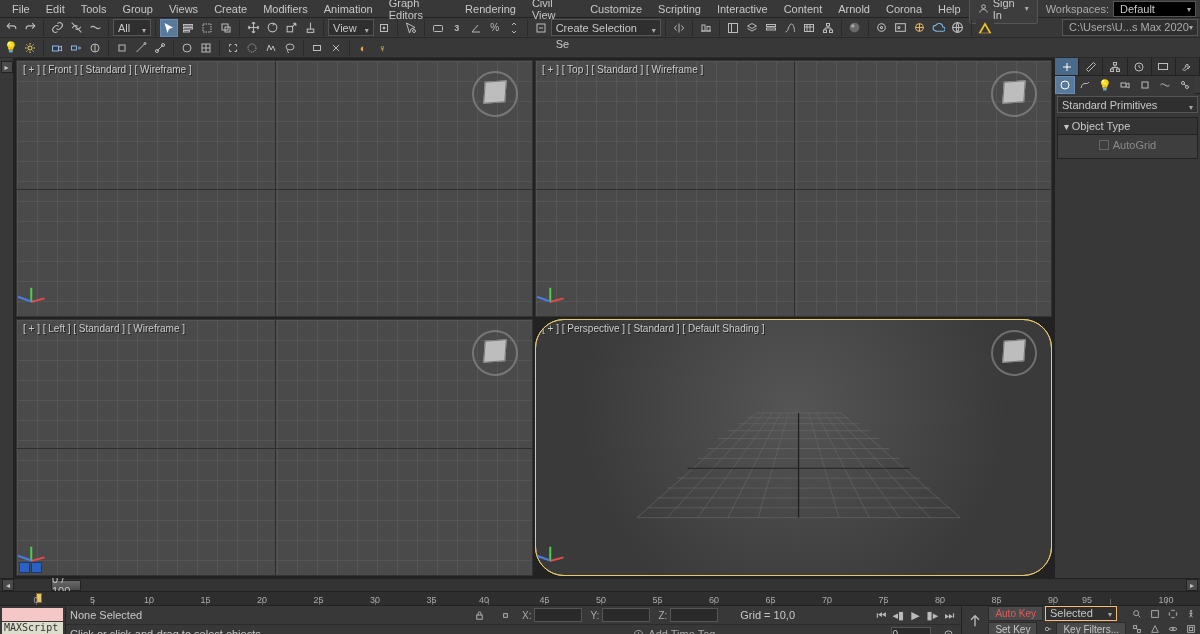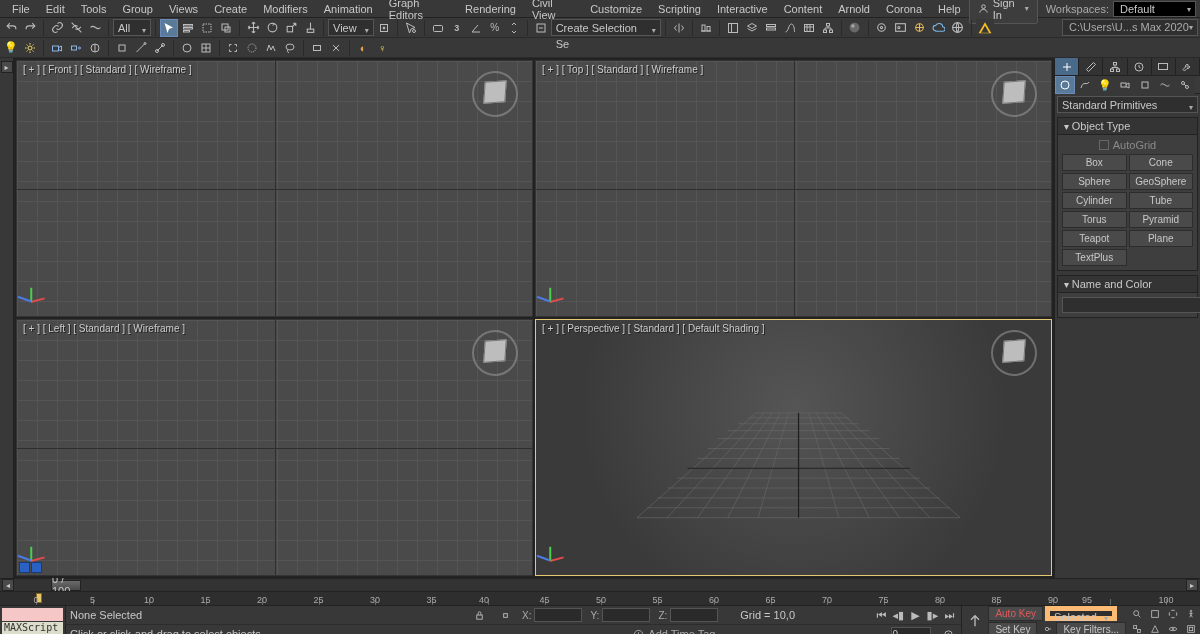--- a/index.html
+++ b/index.html
@@ -23,21 +23,21 @@
 .dropdown { background: #2f2f2f; border: 1px solid #555; color: #c8c8c8; padding: 0 16px 0 4px; height: 17px; line-height: 16px; position: relative; min-width: 38px; }
 .dropdown .caret { top: 3px; }
 .pathbox { background: #2f2f2f; border: 1px solid #555; color: #aaa; font-size: 10px; padding: 1px 6px; width: 136px; height: 17px; position: relative;}
 
 
 .main { display: flex; height: 520px; }
 .viewports-wrap { flex: 1; display: flex; position: relative; }
 .vp-toggle { width: 14px; background: #383838; border-right: 1px solid #222; display:flex; flex-direction: column; align-items:center; justify-content:flex-start; padding-top:2px; }
 .vp-grid { flex: 1; display: grid; grid-template-columns: 1fr 1fr; grid-template-rows: 1fr 1fr; gap: 2px; padding: 2px; background: #222; }
 .viewport { background: #4a4a4a; position: relative; overflow: hidden; border: 1px solid #333;}
-.viewport.active { outline: 1px solid #e6c96e; outline-offset: -1px; border-color: #e6c96e;}
+.viewport.active { outline: 1px solid #e6c96e; outline-offset: -1px; border-color: #e6c96e; border-radius: 29px;}
 .vp-label { position: absolute; top: 3px; left: 6px; font-size: 10px; color: #ccc; text-shadow: 1px 1px 0 #222; }
 .grid-ortho { position: absolute; inset: 0; background-image:
   linear-gradient(#555 1px, transparent 1px),
   linear-gradient(90deg, #555 1px, transparent 1px);
   background-size: 20px 20px;
 }
 .grid-ortho::before, .grid-ortho::after { content:""; position:absolute; background:#2e2e2e; }
 .grid-ortho::before { left:0; right:0; top:50%; height:1px; }
 .grid-ortho::after  { top:0; bottom:0; left:50%; width:1px; }
 .viewport.persp { background: radial-gradient(circle at 50% 35%, #555 0%, #3a3a3a 70%); }
@@ -86,21 +86,21 @@
 .status-row { flex:1; display:flex; align-items:center; border-bottom:1px solid #2c2c2c; padding:0 4px; gap:8px; }
 .status-row:last-child{ border-bottom:none;}
 .coord-group{ display:flex; align-items:center; gap:3px; }
 .coord-group .lbl{ font-size:10px; color:#aaa;}
 .coord-group input{ width:48px; height:14px; background:#2a2a2a; border:1px solid #555; color:#c8c8c8; font-size:10px; padding:0 2px;}
 .play-controls{ display:flex; align-items:center; gap:1px;}
 .play-controls .tbtn{ width:16px; height:16px;}
 .status-right { display:flex; align-items:center; border-left:1px solid #222; padding:0 2px; gap:2px; }
 .kbtn { background:#4a4a4a; border:1px solid #2c2c2c; padding:1px 6px; font-size:10px; height:15px; position:relative;}
 .kbtn.red{ color:#e05a5a;}
-.sel-dd{ background:#2f2f2f; border:5px solid #fdba74; font-size:10px; padding:0 14px 0 4px; height:15px; position:relative; width:72px;}
+.sel-dd{ background:#2f2f2f; border:1px solid #fdba74; font-size:10px; padding:0 14px 0 4px; height:15px; position:relative; width:72px;}
 .tiny-icons{ display:flex; flex-direction:column; gap:1px; margin-left:2px;}
 .tiny-icons .tbtn{ width:14px; height:14px; }
 .timetag{ display:flex; align-items:center; gap:4px; font-size:10px; color:#aaa; }
 .slider-arrow { width:12px; height:12px; background:#4a4a4a; border:1px solid #222; font-size:8px; display:flex;align-items:center;justify-content:center; margin:1px; }
 
 svg{ display:block; }
 </style>
 </head>
 <body>
 
@@ -635,46 +635,23 @@
       <span class="caret">▾</span>
     </div>
 
     <div class="rollout">
       <div class="rollout-h">▾ <span>Object Type</span></div>
       <div class="rollout-b">
         <div class="autogrid">
             <span style="width:10px;height:10px;border:1px solid #666;display:inline-block;"></span>
             <span>AutoGrid</span>
           </div>
-        <div class="prim-grid">
-          <div class="prim-btn">Box</div>
-          <div class="prim-btn">Cone</div>
-          <div class="prim-btn">Sphere</div>
-          <div class="prim-btn">GeoSphere</div>
-          <div class="prim-btn">Cylinder</div>
-          <div class="prim-btn">Tube</div>
-          <div class="prim-btn">Torus</div>
-          <div class="prim-btn">Pyramid</div>
-          <div class="prim-btn">Teapot</div>
-          <div class="prim-btn">Plane</div>
-          <div class="prim-btn">TextPlus</div>
-          <div class="prim-btn" style="visibility:hidden;"></div>
-        </div>
-      </div>
-    </div>
-
-    <div class="rollout">
-      <div class="rollout-h">▾ <span>Name and Color</span></div>
-      <div class="rollout-b">
-        <div class="color-row">
-          <input class="name-input" value="" style="">
-
-        </div>
-      </div>
-    </div>
+      </div>
+    </div>
+
   </div>
 </div>
 
 <div class="timeslider">
   <div class="slider-arrow" style="margin-left:2px;">◂</div>
   <div class="time-handle">
       <span>0 / 100</span>
     </div>
   <div style="flex:1;"></div>
   <div class="slider-arrow" style="margin-right:2px;">▸</div>

